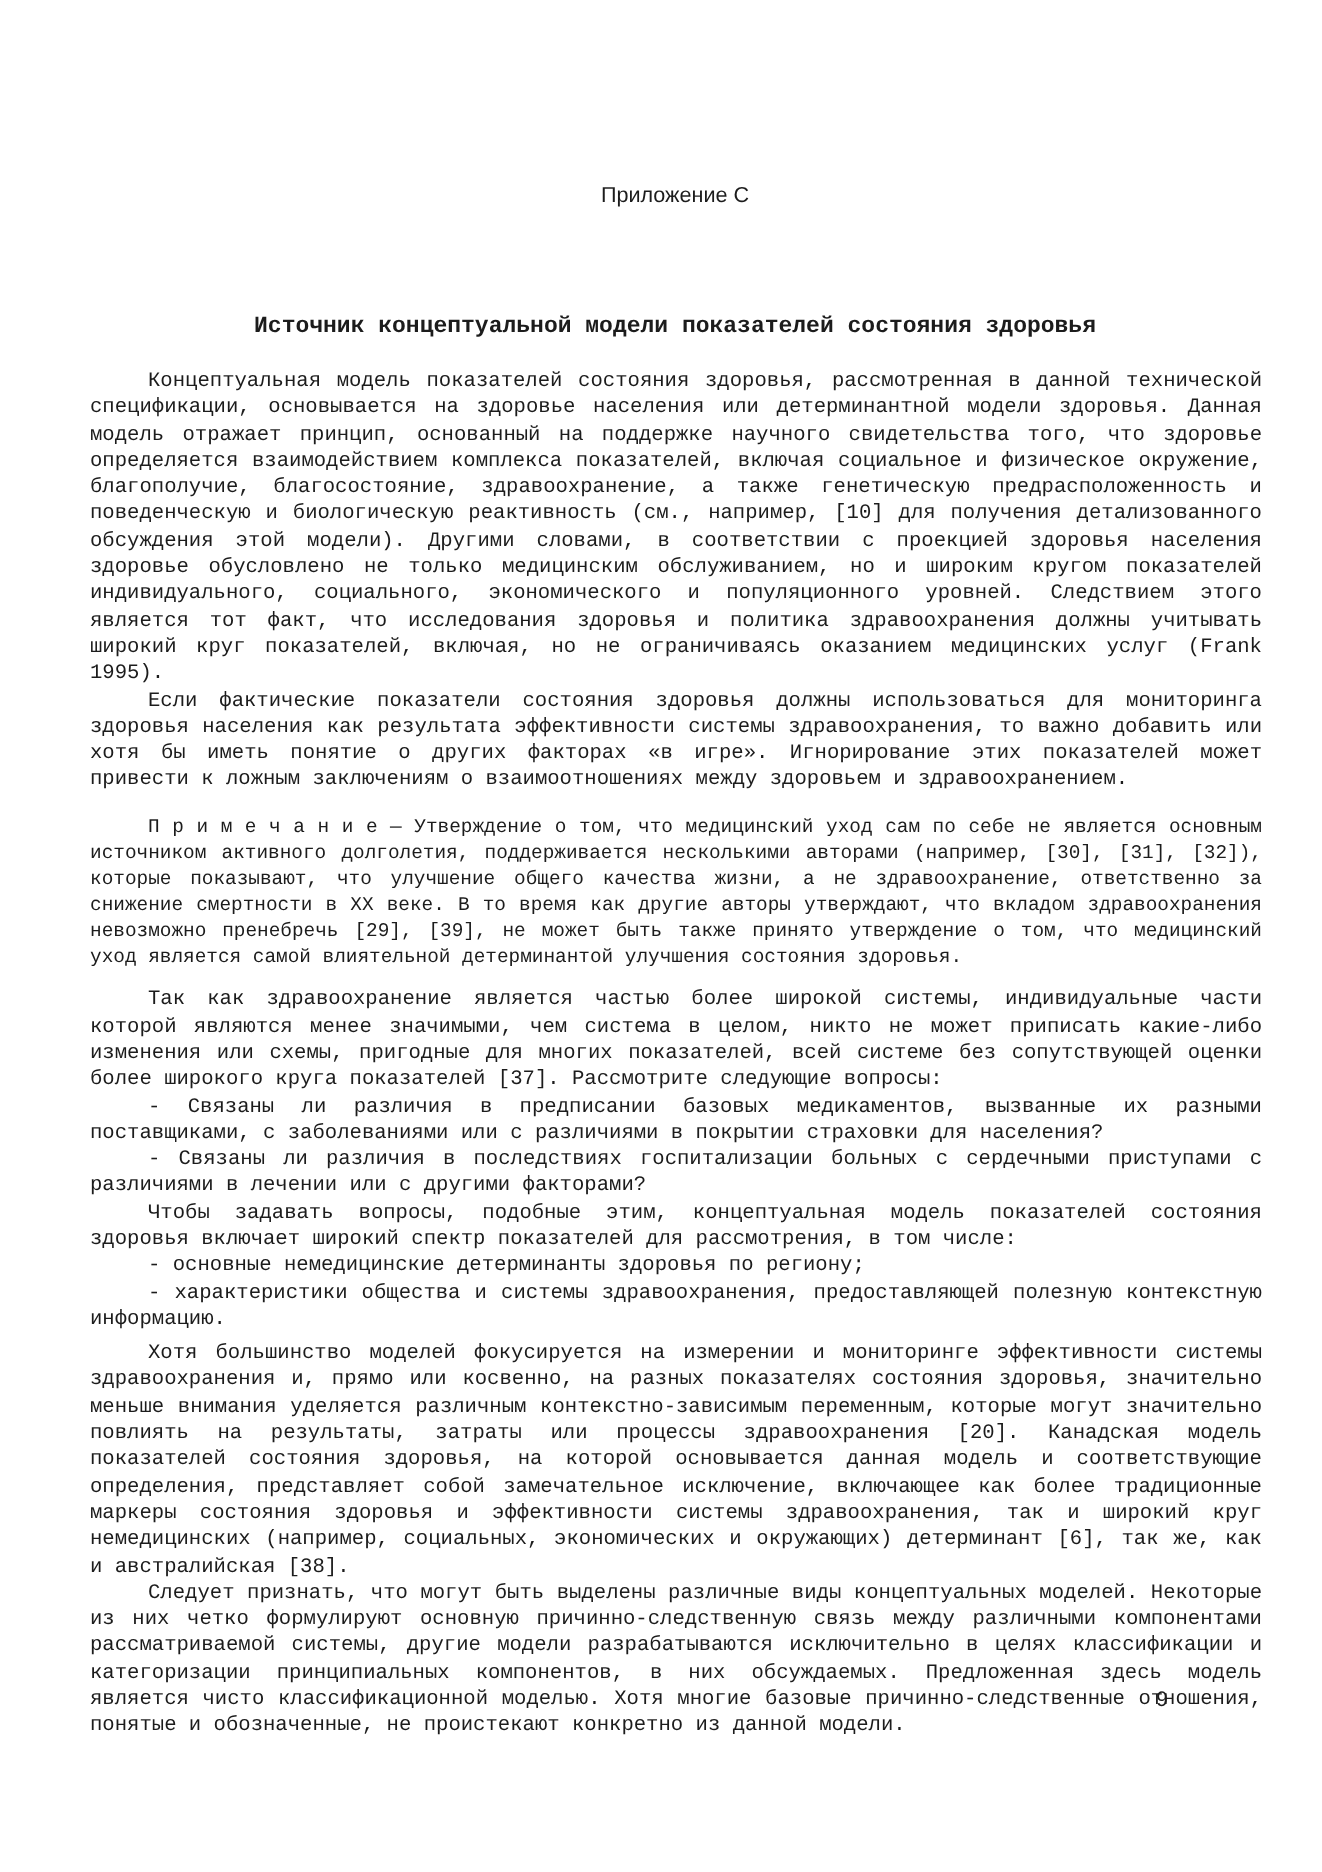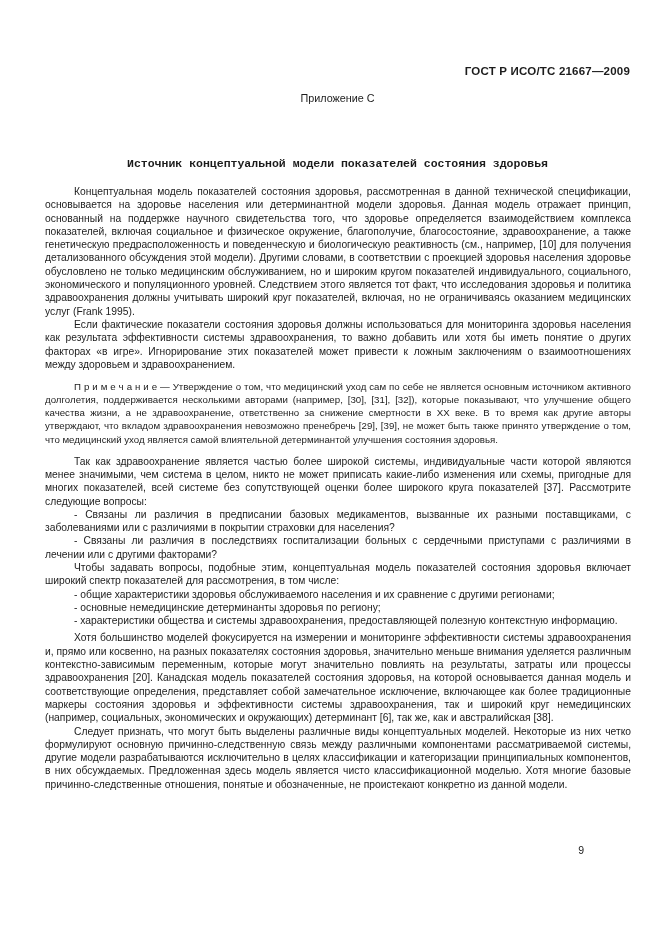--- a/index.html
+++ b/index.html
@@ -53,20 +53,21 @@
     top: 185px;
     left: 45px;
     width: 586px;
     text-align: justify;
   }
   .content p {
     margin: 0;
     font-size: 10.3px;
     line-height: 13.3px;
     text-indent: 29px;
+    font-family: Liberation Mono, monospace;
   }
   .content p.note {
     font-size: 9.7px;
     line-height: 13.1px;
   }
   .gap-before {
     margin-top: 9px !important;
   }
   .gap-before-sm {
     margin-top: 4px !important;
@@ -76,37 +77,35 @@
     top: 844px;
     right: 77px;
     font-size: 10.5px;
   }
 </style>
 </head>
 <body>
 
 <div class="page">
 
-  <div class="doc-header">ГОСТ Р ИСО/ТС 21667—2009</div>
 
   <div class="annex">
     <div>Приложение С</div>
   </div>
 
   <h1 class="doc-title">Источник концептуальной модели показателей состояния здоровья</h1>
 
   <div class="content">
     <p>Концептуальная модель показателей состояния здоровья, рассмотренная в данной технической спецификации, основывается на здоровье населения или детерминантной модели здоровья. Данная модель отражает принцип, основанный на поддержке научного свидетельства того, что здоровье определяется взаимодействием комплекса показателей, включая социальное и физическое окружение, благополучие, благосостояние, здравоохранение, а также генетическую предрасположенность и поведенческую и биологическую реактивность (см., например, [10] для получения детализованного обсуждения этой модели). Другими словами, в соответствии с проекцией здоровья населения здоровье обусловлено не только медицинским обслуживанием, но и широким кругом показателей индивидуального, социального, экономического и популяционного уровней. Следствием этого является тот факт, что исследования здоровья и политика здравоохранения должны учитывать широкий круг показателей, включая, но не ограничиваясь оказанием медицинских услуг (Frank 1995).</p>
     <p>Если фактические показатели состояния здоровья должны использоваться для мониторинга здоровья населения как результата эффективности системы здравоохранения, то важно добавить или хотя бы иметь понятие о других факторах «в игре». Игнорирование этих показателей может привести к ложным заключениям о взаимоотношениях между здоровьем и здравоохранением.</p>
     <p class="note gap-before">П р и м е ч а н и е — Утверждение о том, что медицинский уход сам по себе не является основным источником активного долголетия, поддерживается несколькими авторами (например, [30], [31], [32]), которые показывают, что улучшение общего качества жизни, а не здравоохранение, ответственно за снижение смертности в XX веке. В то время как другие авторы утверждают, что вкладом здравоохранения невозможно пренебречь [29], [39], не может быть также принято утверждение о том, что медицинский уход является самой влиятельной детерминантой улучшения состояния здоровья.</p>
     <p class="gap-before">Так как здравоохранение является частью более широкой системы, индивидуальные части которой являются менее значимыми, чем система в целом, никто не может приписать какие-либо изменения или схемы, пригодные для многих показателей, всей системе без сопутствующей оценки более широкого круга показателей [37]. Рассмотрите следующие вопросы:</p>
     <p>- Связаны ли различия в предписании базовых медикаментов, вызванные их разными поставщиками, с заболеваниями или с различиями в покрытии страховки для населения?</p>
     <p>- Связаны ли различия в последствиях госпитализации больных с сердечными приступами с различиями в лечении или с другими факторами?</p>
     <p>Чтобы задавать вопросы, подобные этим, концептуальная модель показателей состояния здоровья включает широкий спектр показателей для рассмотрения, в том числе:</p>
-    <p>- общие характеристики здоровья обслуживаемого населения и их сравнение с другими регионами;</p>
     <p>- основные немедицинские детерминанты здоровья по региону;</p>
     <p>- характеристики общества и системы здравоохранения, предоставляющей полезную контекстную информацию.</p>
     <p class="gap-before-sm">Хотя большинство моделей фокусируется на измерении и мониторинге эффективности системы здравоохранения и, прямо или косвенно, на разных показателях состояния здоровья, значительно меньше внимания уделяется различным контекстно-зависимым переменным, которые могут значительно повлиять на результаты, затраты или процессы здравоохранения [20]. Канадская модель показателей состояния здоровья, на которой основывается данная модель и соответствующие определения, представляет собой замечательное исключение, включающее как более традиционные маркеры состояния здоровья и эффективности системы здравоохранения, так и широкий круг немедицинских (например, социальных, экономических и окружающих) детерминант [6], так же, как и австралийская [38].</p>
     <p>Следует признать, что могут быть выделены различные виды концептуальных моделей. Некоторые из них четко формулируют основную причинно-следственную связь между различными компонентами рассматриваемой системы, другие модели разрабатываются исключительно в целях классификации и категоризации принципиальных компонентов, в них обсуждаемых. Предложенная здесь модель является чисто классификационной моделью. Хотя многие базовые причинно-следственные отношения, понятые и обозначенные, не проистекают конкретно из данной модели.</p>
   </div>
 
   <div class="page-number">9</div>
 
 </div>
 

